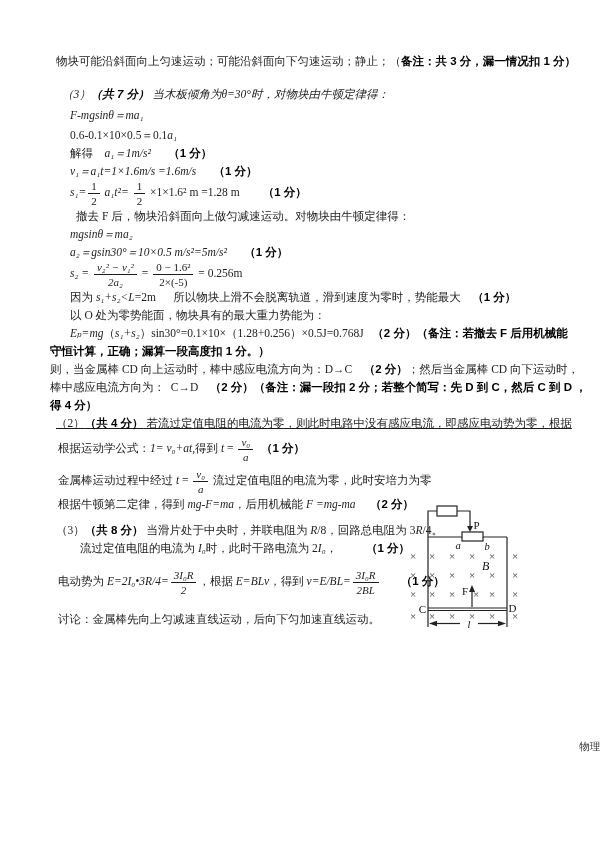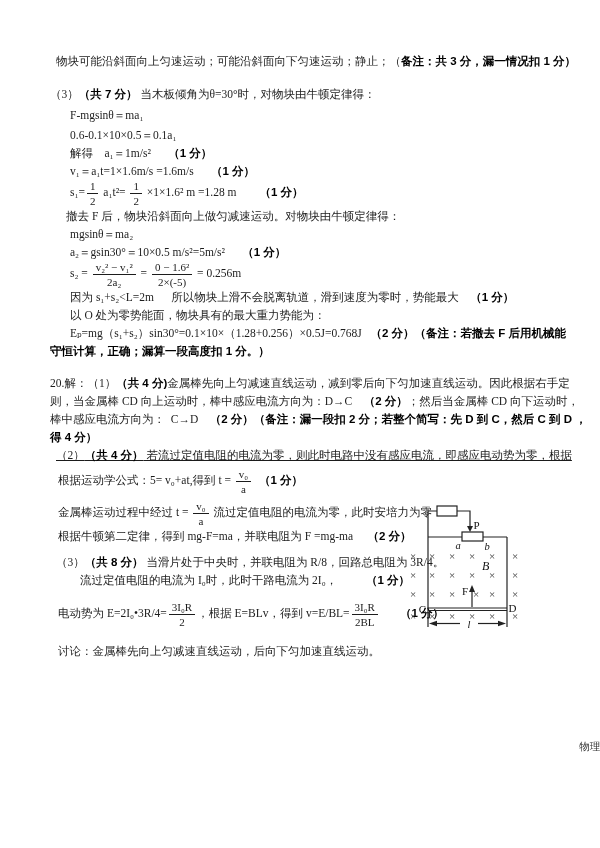--- a/index.html
+++ b/index.html
@@ -3,58 +3,57 @@
 <meta charset="utf-8">
 <style>
   html,body{margin:0;padding:0;}
   body{
     width:600px;height:848px;background:#ffffff;position:relative;overflow:hidden;
     font-family:"Liberation Serif","DejaVu Serif",serif;color:#1c1c1c;
   }
   .doc{position:absolute;left:50px;top:52px;width:530px;font-size:11.5px;}
   .line{white-space:pre;line-height:18px;}
   .bd{font-family:"Liberation Sans","DejaVu Sans",sans-serif;font-weight:700;color:#000;text-align:center;}
-  .it{}
+  .it{font-style:italic;}
   .frac{display:inline-block;vertical-align:middle;text-align:center;line-height:1.1;margin:0 2px;font-size:11px;}
   .frac .num{display:block;border-bottom:1px solid #1c1c1c;padding:0 3px 1px;}
   .frac .den{display:block;padding:1px 3px 0;}
   .figure{position:absolute;left:404px;top:500px;width:125px;height:135px;}
   .footer{position:absolute;top:740px;left:8px;width:600px;text-align:right;font-size:10.5px;color:#333;}
   svg text{font-family:"Liberation Serif","DejaVu Serif",serif;}
   svg .cross{font-family:"DejaVu Sans",sans-serif;font-size:11px;fill:#3c3c3c;}
   svg .lbl{font-size:11px;fill:#111;}
   svg .lbl-it{font-size:10.5px;font-style:italic;fill:#111;}
 </style>
 </head>
 <body>
 
 <div class="doc">
     <div class="line" style="margin-left: 6px;"><span>物块可能沿斜面向上匀速运动；可能沿斜面向下匀速运动；静止；（</span><span class="bd">备注：共 3 分，漏一情况扣 1 分）</span></div>
-    <div class="line" style="margin-top: 15px; "><span>（3）</span><span class="bd">（共 7 分）</span><span> 当木板倾角为θ=30°时，对物块由牛顿定律得：</span></div>
+    <div class="line" style="margin-top: 15px; margin-left: 12px; font-style: italic;"><span>（3）</span><span class="bd">（共 7 分）</span><span> 当木板倾角为θ=30°时，对物块由牛顿定律得：</span></div>
     <div class="line" style="margin-top: 3px; margin-left: 20px;"><span class="it">F-mgsinθ＝ma₁</span></div>
     <div class="line" style="margin-top: 2px; margin-left: 20px;"><span>0.6-0.1×10×0.5＝0.1</span><span class="it">a₁</span></div>
     <div class="line" style="margin-left: 20px;"><span>解得    </span><span class="it">a₁＝1m/s²</span><span>      </span><span class="bd">（1 分）</span></div>
     <div class="line" style="margin-left: 20px;"><span class="it">v₁＝a₁t=1×1.6m/s =1.6m/s</span><span>      </span><span class="bd">（1 分）</span></div>
     <div class="line" style="margin-left: 20px;"><span class="it">s₁=</span><span class="frac"><span class="num">1</span><span class="den">2</span></span><span class="it"> a₁t²= </span><span class="frac"><span class="num">1</span><span class="den">2</span></span><span> ×1×1.6² m =1.28 m        </span><span class="bd">（1 分）</span></div>
-    <div class="line" style="margin-left: 16px;"><span>撤去 F 后，物块沿斜面向上做匀减速运动。对物块由牛顿定律得：</span></div>
+    <div class="line" style="margin-left: 26px;"><span>撤去 F 后，物块沿斜面向上做匀减速运动。对物块由牛顿定律得：</span></div>
     <div class="line" style="margin-left: 20px;"><span class="it">mgsinθ＝ma₂</span></div>
     <div class="line" style="margin-left: 20px;"><span class="it">a₂＝gsin30°＝10×0.5 m/s²=5m/s²</span><span>      </span><span class="bd">（1 分）</span></div>
     <div class="line" style="margin-left: 20px;"><span class="it">s₂ = </span><span class="frac it"><span class="num">v₂² − v₁²</span><span class="den">2a₂</span></span><span> = </span><span class="frac"><span class="num">0 − 1.6²</span><span class="den">2×(-5)</span></span><span> = 0.256m</span></div>
     <div class="line" style="margin-left: 20px;"><span>因为 </span><span class="it">s₁+s₂&lt;L</span><span>=2m      所以物块上滑不会脱离轨道，滑到速度为零时，势能最大    </span><span class="bd">（1 分）</span></div>
     <div class="line" style="margin-left: 20px;"><span>以 O 处为零势能面，物块具有的最大重力势能为：</span></div>
     <div class="line" style="margin-left: 20px;"><span class="it">Eₚ=mg</span><span>（</span><span class="it">s₁+s₂</span><span>）sin30°=0.1×10×（1.28+0.256）×0.5J=0.768J   </span><span class="bd">（2 分）（备注：若撤去 F 后用机械能</span></div>
     <div class="line"><span class="bd">守恒计算，正确；漏算一段高度扣 1 分。）</span></div>
-    <div class="line" style="margin-top: 14px;"><span>20.解：（1）</span><span class="bd">（共 4 分)</span><span>金属棒先向上匀减速直线运动，减到零后向下匀加速直线运动。因此根据右手定</span></div>
     <div class="line"><span>则，当金属棒 CD 向上运动时，棒中感应电流方向为：D→C    </span><span class="bd">（2 分）</span><span>；然后当金属棒 CD 向下运动时，</span></div>
     <div class="line"><span>棒中感应电流方向为：  C→D    </span><span class="bd">（2 分）（备注：漏一段扣 2 分；若整个简写：先 D 到 C，然后 C 到 D ，</span></div>
     <div class="line"><span class="bd">得 4 分）</span></div>
     <div class="line" style="margin-left: 6px; text-decoration: underline;"><span>（2）</span><span class="bd">（共 4 分）</span><span> 若流过定值电阻的电流为零，则此时电路中没有感应电流，即感应电动势为零，根据</span></div>
-    <div class="line" style="margin-top: 4px; margin-left: 8px;"><span>根据运动学公式：</span><span class="it">5= v₀+at,</span><span>得到 </span><span class="it">t</span><span> = </span><span class="frac it"><span class="num">v₀</span><span class="den">a</span></span><span>  </span><span class="bd">（1 分）</span></div>
+    <div class="line" style="margin-top: 4px; margin-left: 8px;"><span>根据运动学公式：</span><span class="it">1= v₀+at,</span><span>得到 </span><span class="it">t</span><span> = </span><span class="frac it"><span class="num">v₀</span><span class="den">a</span></span><span>  </span><span class="bd">（1 分）</span></div>
     <div class="line" style="margin-top: 4px; margin-left: 8px;"><span>金属棒运动过程中经过 </span><span class="it">t</span><span> = </span><span class="frac it"><span class="num">v₀</span><span class="den">a</span></span><span> 流过定值电阻的电流为零，此时安培力为零</span></div>
-    <div class="line" style="margin-left: 8px;"><span>根据牛顿第二定律，得到 </span><span class="it">mg-F=ma</span><span>，并联电阻为 </span><span class="it">F =mg-ma</span><span>     </span><span class="bd">（2 分）</span></div>
+    <div class="line" style="margin-left: 8px;"><span>根据牛顿第二定律，得到 </span><span class="it">mg-F=ma</span><span>，后用机械能 </span><span class="it">F =mg-ma</span><span>     </span><span class="bd">（2 分）</span></div>
     <div class="line" style="margin-top: 8px; margin-left: 6px;"><span>（3）</span><span class="bd">（共 8 分）</span><span> 当滑片处于中央时，并联电阻为 </span><span class="it">R</span><span>/8，回路总电阻为 3</span><span class="it">R</span><span>/4。</span></div>
     <div class="line" style="margin-left: 30px;"><span>流过定值电阻的电流为 </span><span class="it">I₀</span><span>时，此时干路电流为 2</span><span class="it">I₀</span><span>，          </span><span class="bd">（1 分）</span></div>
     <div class="line" style="margin-top: 12px; margin-left: 8px;"><span>电动势为 </span><span class="it">E=2I₀•3R/4=</span><span class="frac it"><span class="num">3I₀R</span><span class="den">2</span></span><span>，根据 </span><span class="it">E=BLv</span><span>，得到 </span><span class="it">v=E/BL=</span><span class="frac it"><span class="num">3I₀R</span><span class="den">2BL</span></span><span>       </span><span class="bd">（1 分）</span></div>
     <div class="line" style="margin-top: 14px; margin-left: 8px;"><span>讨论：金属棒先向上匀减速直线运动，后向下匀加速直线运动。</span></div>
   </div>
 
 <div class="figure">
   <svg width="125" height="135" viewBox="0 0 125 135">
 
     <g stroke="#222" stroke-width="1.2" fill="none">

